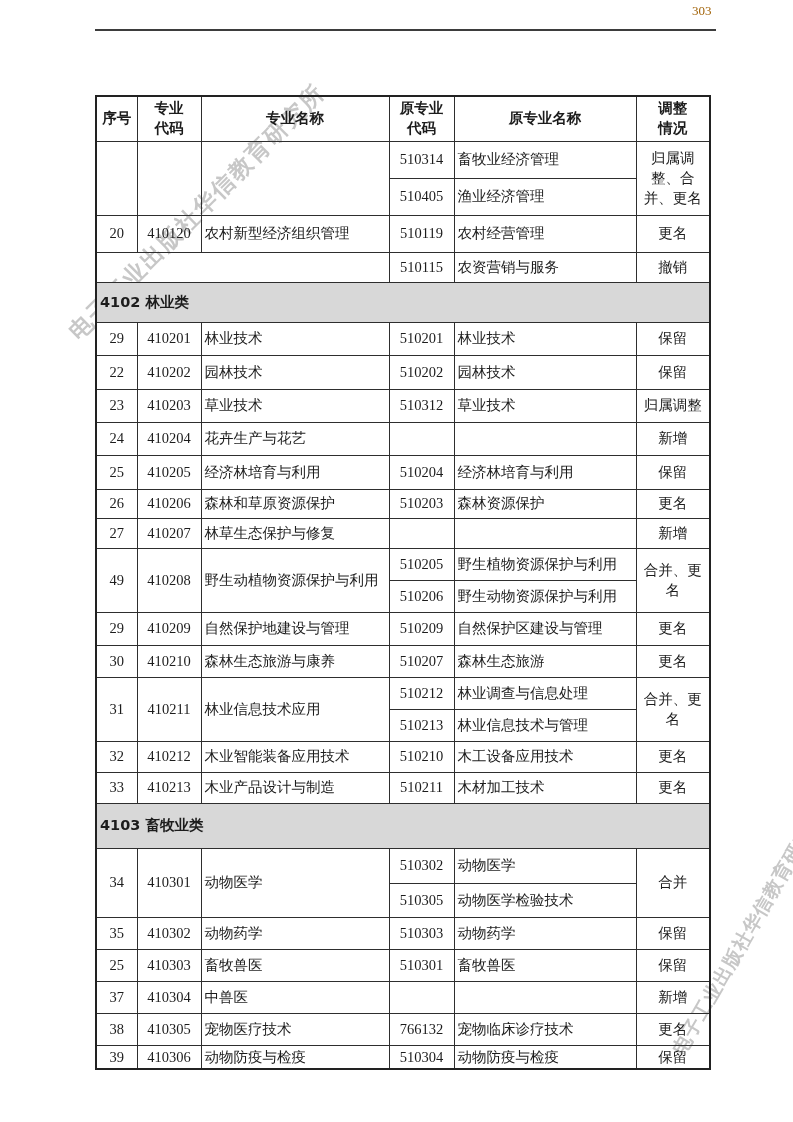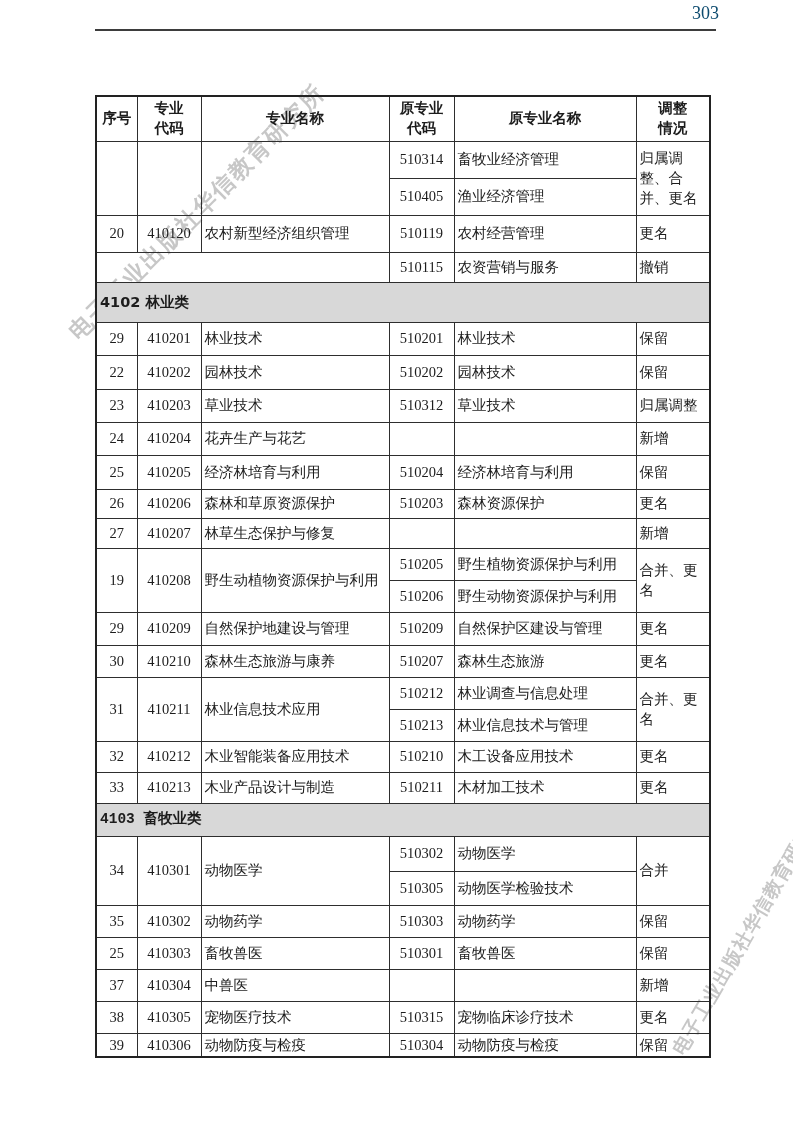--- a/index.html
+++ b/index.html
@@ -6,23 +6,23 @@
   body {
     width:793px; height:1122px;
     background:#ffffff;
     position:relative;
     overflow:hidden;
     font-family:"DejaVu Sans","Liberation Sans",sans-serif;
     color:#1c1c1c;
   }
   .page-number {
     position:absolute; top:3px; left:692px;
-    font-size:18px;
+    font-size:13px;
     font-family:"Liberation Serif","DejaVu Serif",serif;
-    color:#0c4a6e;
+    color:#a16207;
   }
   .top-rule {
     position:absolute; left:95px; top:29px;
     width:621px; height:2px;
     background:#3d3d3d;
   }
   .wm {
     position:absolute;
     white-space:nowrap;
     color:#c7c7c7;
@@ -62,21 +62,21 @@
     text-align:center;
     white-space:pre-line;
     line-height:1.35;
   }
   td.seq, td.code {
     text-align:center;
     font-family:"Liberation Serif","DejaVu Serif",serif;
     font-size:14.5px;
   }
   td.name { text-align:left; padding-left:4px; }
-  td.status { }
+  td.status { text-align:center; }
   td.section {
     background:#d8d8d8;
     font-weight:bold;
     text-align:left;
     padding-left:3px;
     font-size:15.5px;
     border-top:2px solid #222222;
     border-bottom:2px solid #222222;
   }
 </style>
@@ -191,21 +191,21 @@
       </tr>
       <tr style="height: 30px;">
         <td class="seq">27</td>
         <td class="code">410207</td>
         <td class="name">林草生态保护与修复</td>
         <td class="code"></td>
         <td class="name"></td>
         <td class="status">新增</td>
       </tr>
       <tr style="height: 32px;">
-        <td class="seq" rowspan="2">19</td>
+        <td class="seq" rowspan="2">49</td>
         <td class="code" rowspan="2">410208</td>
         <td class="name" rowspan="2">野生动植物资源保护与利用</td>
         <td class="code">510205</td>
         <td class="name">野生植物资源保护与利用</td>
         <td class="status" rowspan="2">合并、更名</td>
       </tr>
       <tr style="height: 32px;">
         <td class="code">510206</td>
         <td class="name">野生动物资源保护与利用</td>
       </tr>
@@ -246,21 +246,21 @@
         <td class="status">更名</td>
       </tr>
       <tr style="height: 31px;">
         <td class="seq">33</td>
         <td class="code">410213</td>
         <td class="name">木业产品设计与制造</td>
         <td class="code">510211</td>
         <td class="name">木材加工技术</td>
         <td class="status">更名</td>
       </tr>
-      <tr style="height: 33px; font-family: Liberation Mono, monospace;">
+      <tr style="height: 45px;">
         <td colspan="6" class="section">4103 畜牧业类</td>
       </tr>
       <tr style="height: 35px;">
         <td class="seq" rowspan="2">34</td>
         <td class="code" rowspan="2">410301</td>
         <td class="name" rowspan="2">动物医学</td>
         <td class="code">510302</td>
         <td class="name">动物医学</td>
         <td class="status" rowspan="2">合并</td>
       </tr>
@@ -289,21 +289,21 @@
         <td class="code">410304</td>
         <td class="name">中兽医</td>
         <td class="code"></td>
         <td class="name"></td>
         <td class="status">新增</td>
       </tr>
       <tr style="height: 32px; padding-left: 16px;">
         <td class="seq">38</td>
         <td class="code">410305</td>
         <td class="name">宠物医疗技术</td>
-        <td class="code">510315</td>
+        <td class="code">766132</td>
         <td class="name">宠物临床诊疗技术</td>
         <td class="status">更名</td>
       </tr>
       <tr style="height: 16px;">
         <td class="seq">39</td>
         <td class="code">410306</td>
         <td class="name">动物防疫与检疫</td>
         <td class="code">510304</td>
         <td class="name">动物防疫与检疫</td>
         <td class="status">保留</td>

